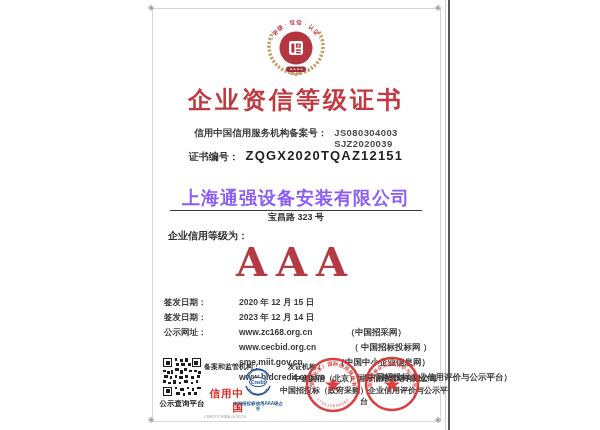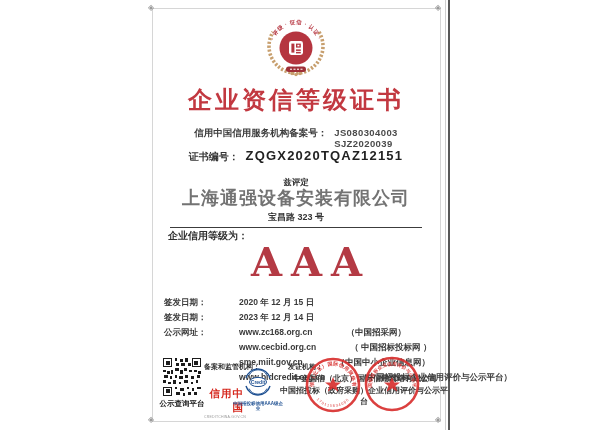--- a/index.html
+++ b/index.html
@@ -20,27 +20,27 @@
 
   .registry{top:127px;display:flex;justify-content:center;align-items:flex-start;gap:7px;
             font-size:9.5px;font-weight:bold;color:#3c3c3c;}
   .registry .nums{text-align:left;line-height:11px;letter-spacing:.4px;color:#4a4a4a;}
 
   .certno{top:148px;font-size:10px;font-weight:bold;color:#333;}
   .certno .val{font-size:13px;letter-spacing:1.2px;color:#222;margin-left:4px;}
 
   .intro{top:177px;font-size:8.5px;font-weight:bold;color:#333;}
   .company-wrap{top:186px;}
-  .company{display:inline-block;font-size:18px;font-weight:bold;color:#737373;
-           letter-spacing:1px;border-bottom:1.5px solid #3c3c3c;padding:0 12px 17px;}
+  .company{display:inline-block;font-size:18px;font-weight:bold;color:#8b5cf6;
+           letter-spacing:1px;border-bottom:1.5px solid #3c3c3c;padding:0 12px 0;}
   .address{top:211px;font-size:9px;font-weight:bold;color:#333;}
 
   .grade-label{position:absolute;left:168px;top:229px;font-size:10px;font-weight:bold;color:#2f2f2f;}
   .grade{top:238px;font-family:"DejaVu Serif","Liberation Serif",serif;font-weight:bold;
-         font-size:40px;color:#b43a44;letter-spacing:9px;padding-left:15px;}
+         font-size:40px;color:#b43a44;letter-spacing:9px;}
 
   .info{position:absolute;left:164px;top:295px;font-size:8.5px;font-weight:bold;
         color:#3a3a3a;line-height:15px;}
   .info .row{display:flex;gap:31px;}
   .info .lab{width:44px;flex:0 0 44px;}
   .info .site-name{margin-left:3px;}
 
   
   .qr{position:absolute;left:163px;top:358px;width:38px;height:38px;}
   .qr-label{position:absolute;left:157px;top:399px;width:50px;text-align:center;
@@ -105,21 +105,20 @@
       <span>JS080304003</span><br>
       <span>SJZ2020039</span>
     </span>
   </div>
 
   <div class="center-line certno">
     <span>证书编号：</span>
     <span class="val">ZQGX2020TQAZ12151</span>
   </div>
 
-  <div class="center-line intro">兹评定</div>
 
   <div class="center-line company-wrap">
     <span class="company">上海通强设备安装有限公司</span>
   </div>
 
   <div class="center-line address">宝昌路 323 号</div>
 
   <div class="grade-label">企业信用等级为：</div>
 
   <div class="center-line grade">AAA</div>

